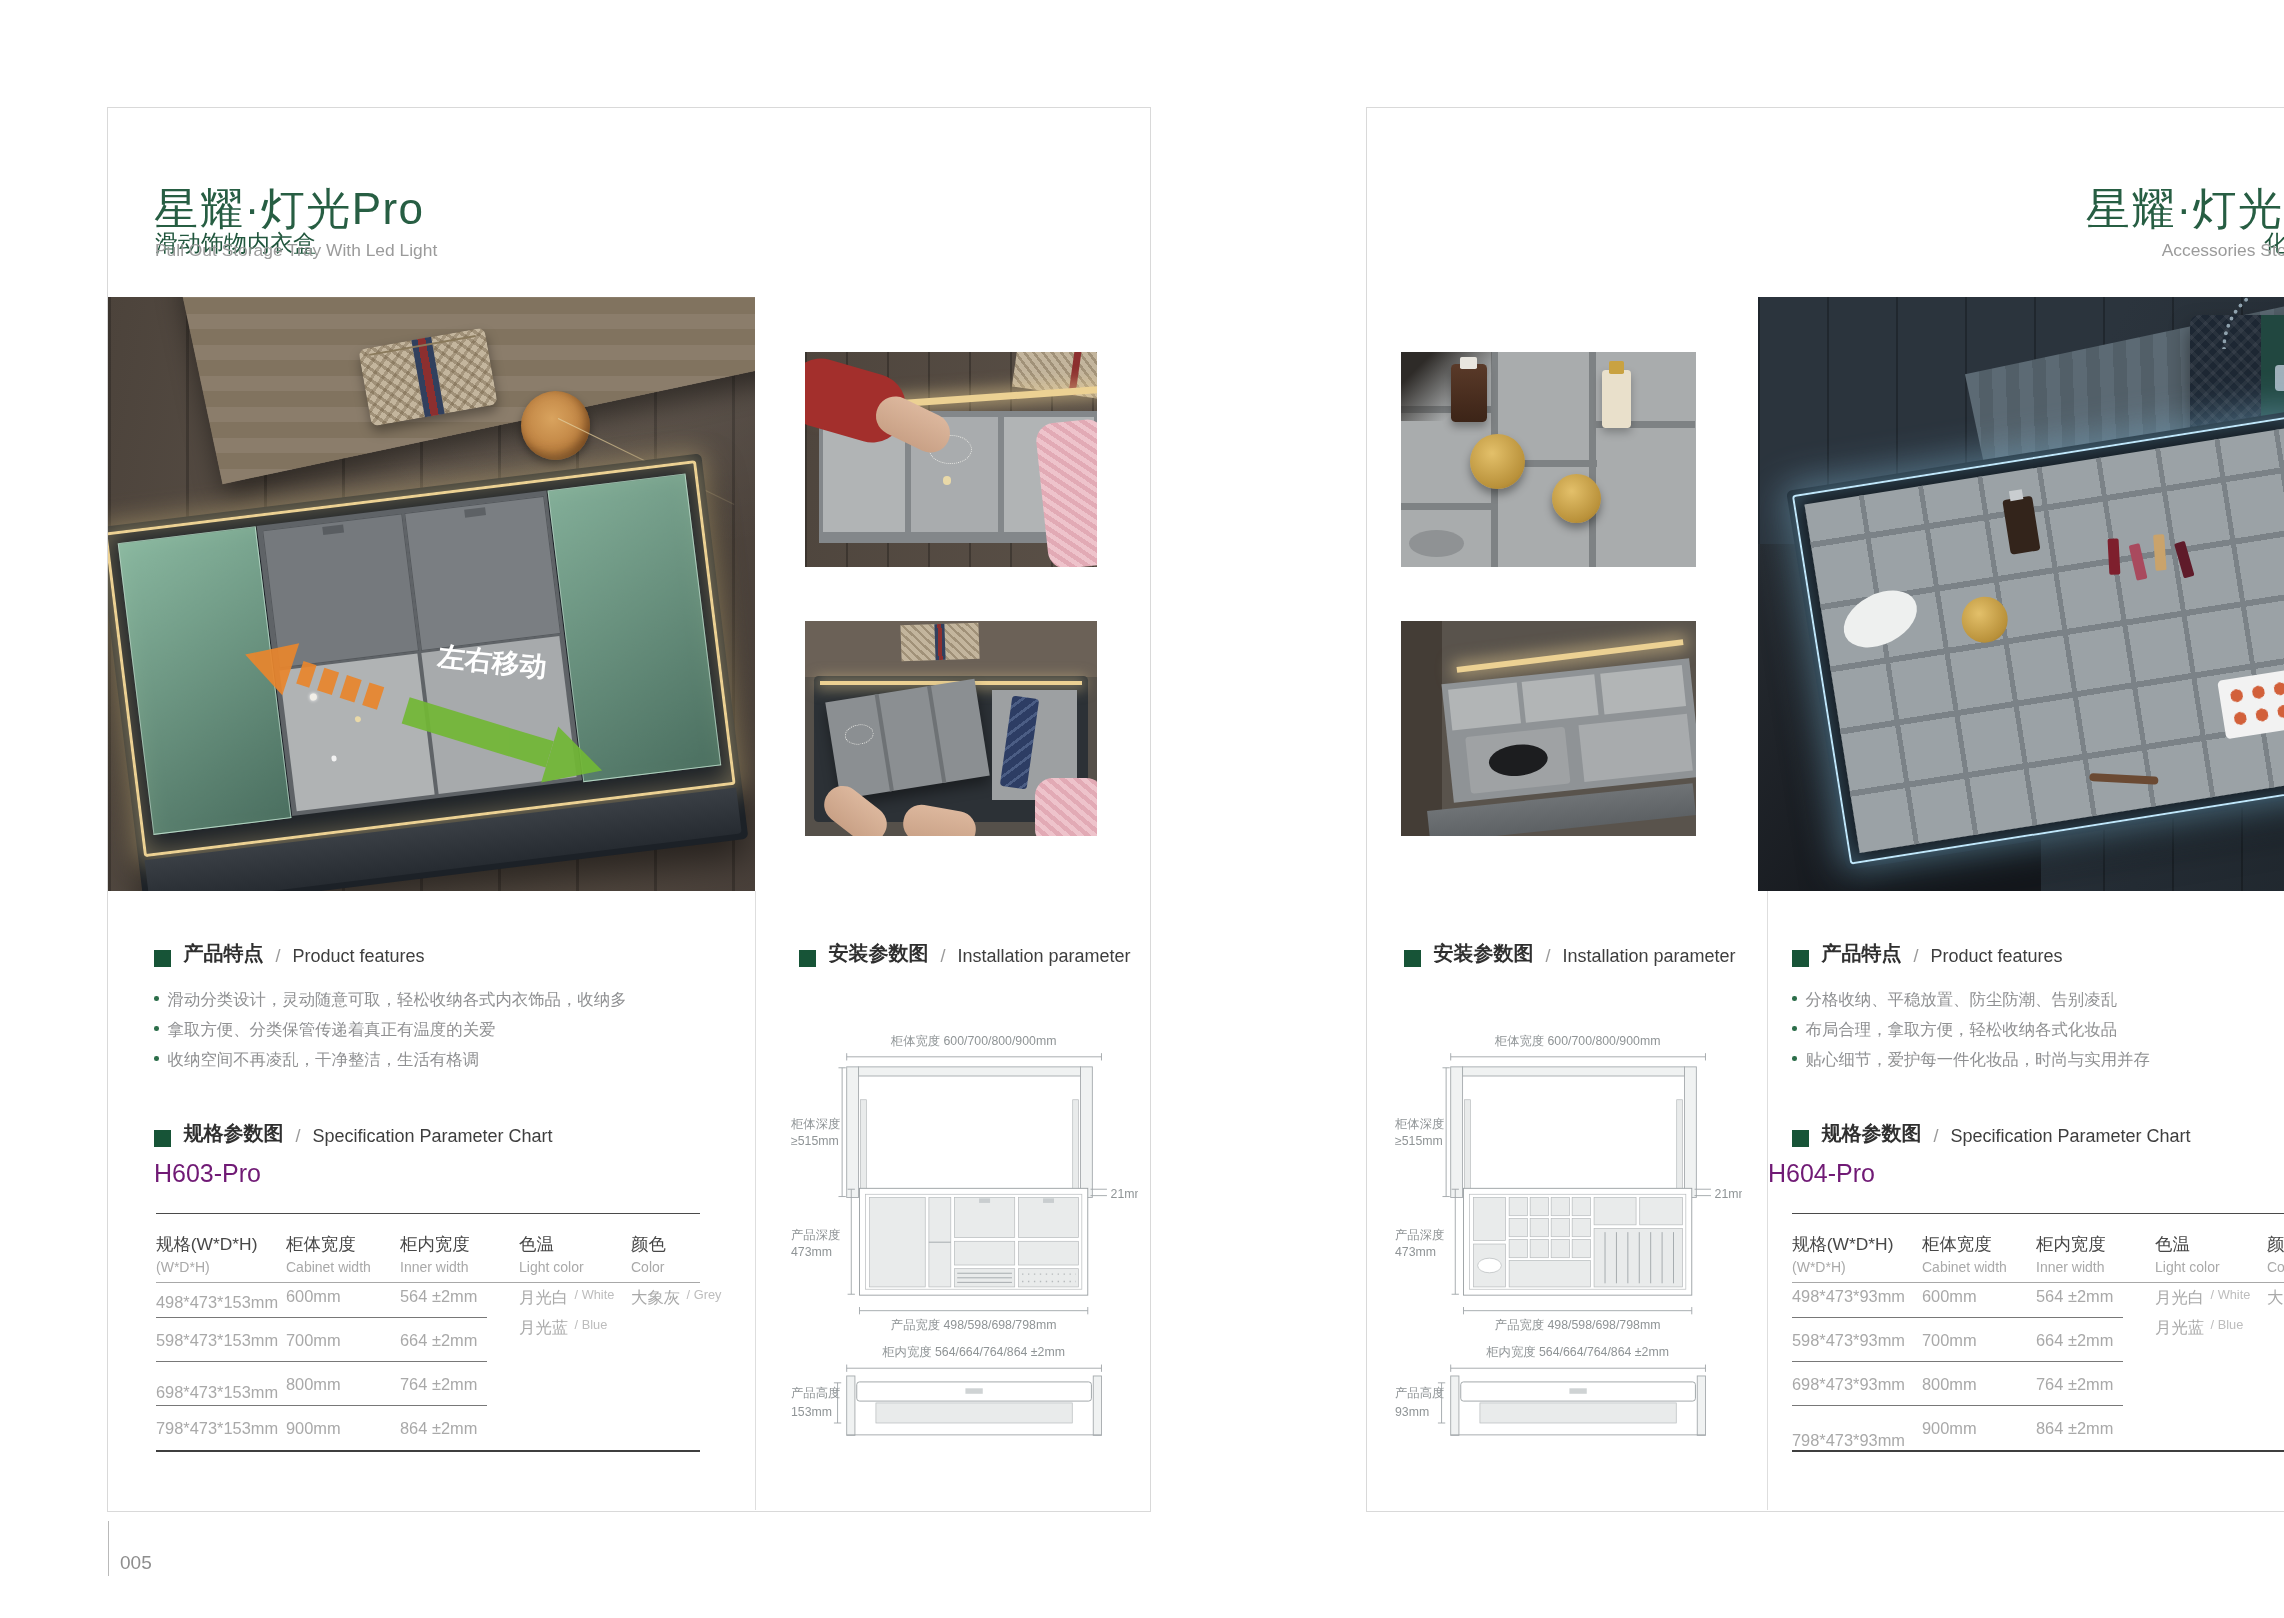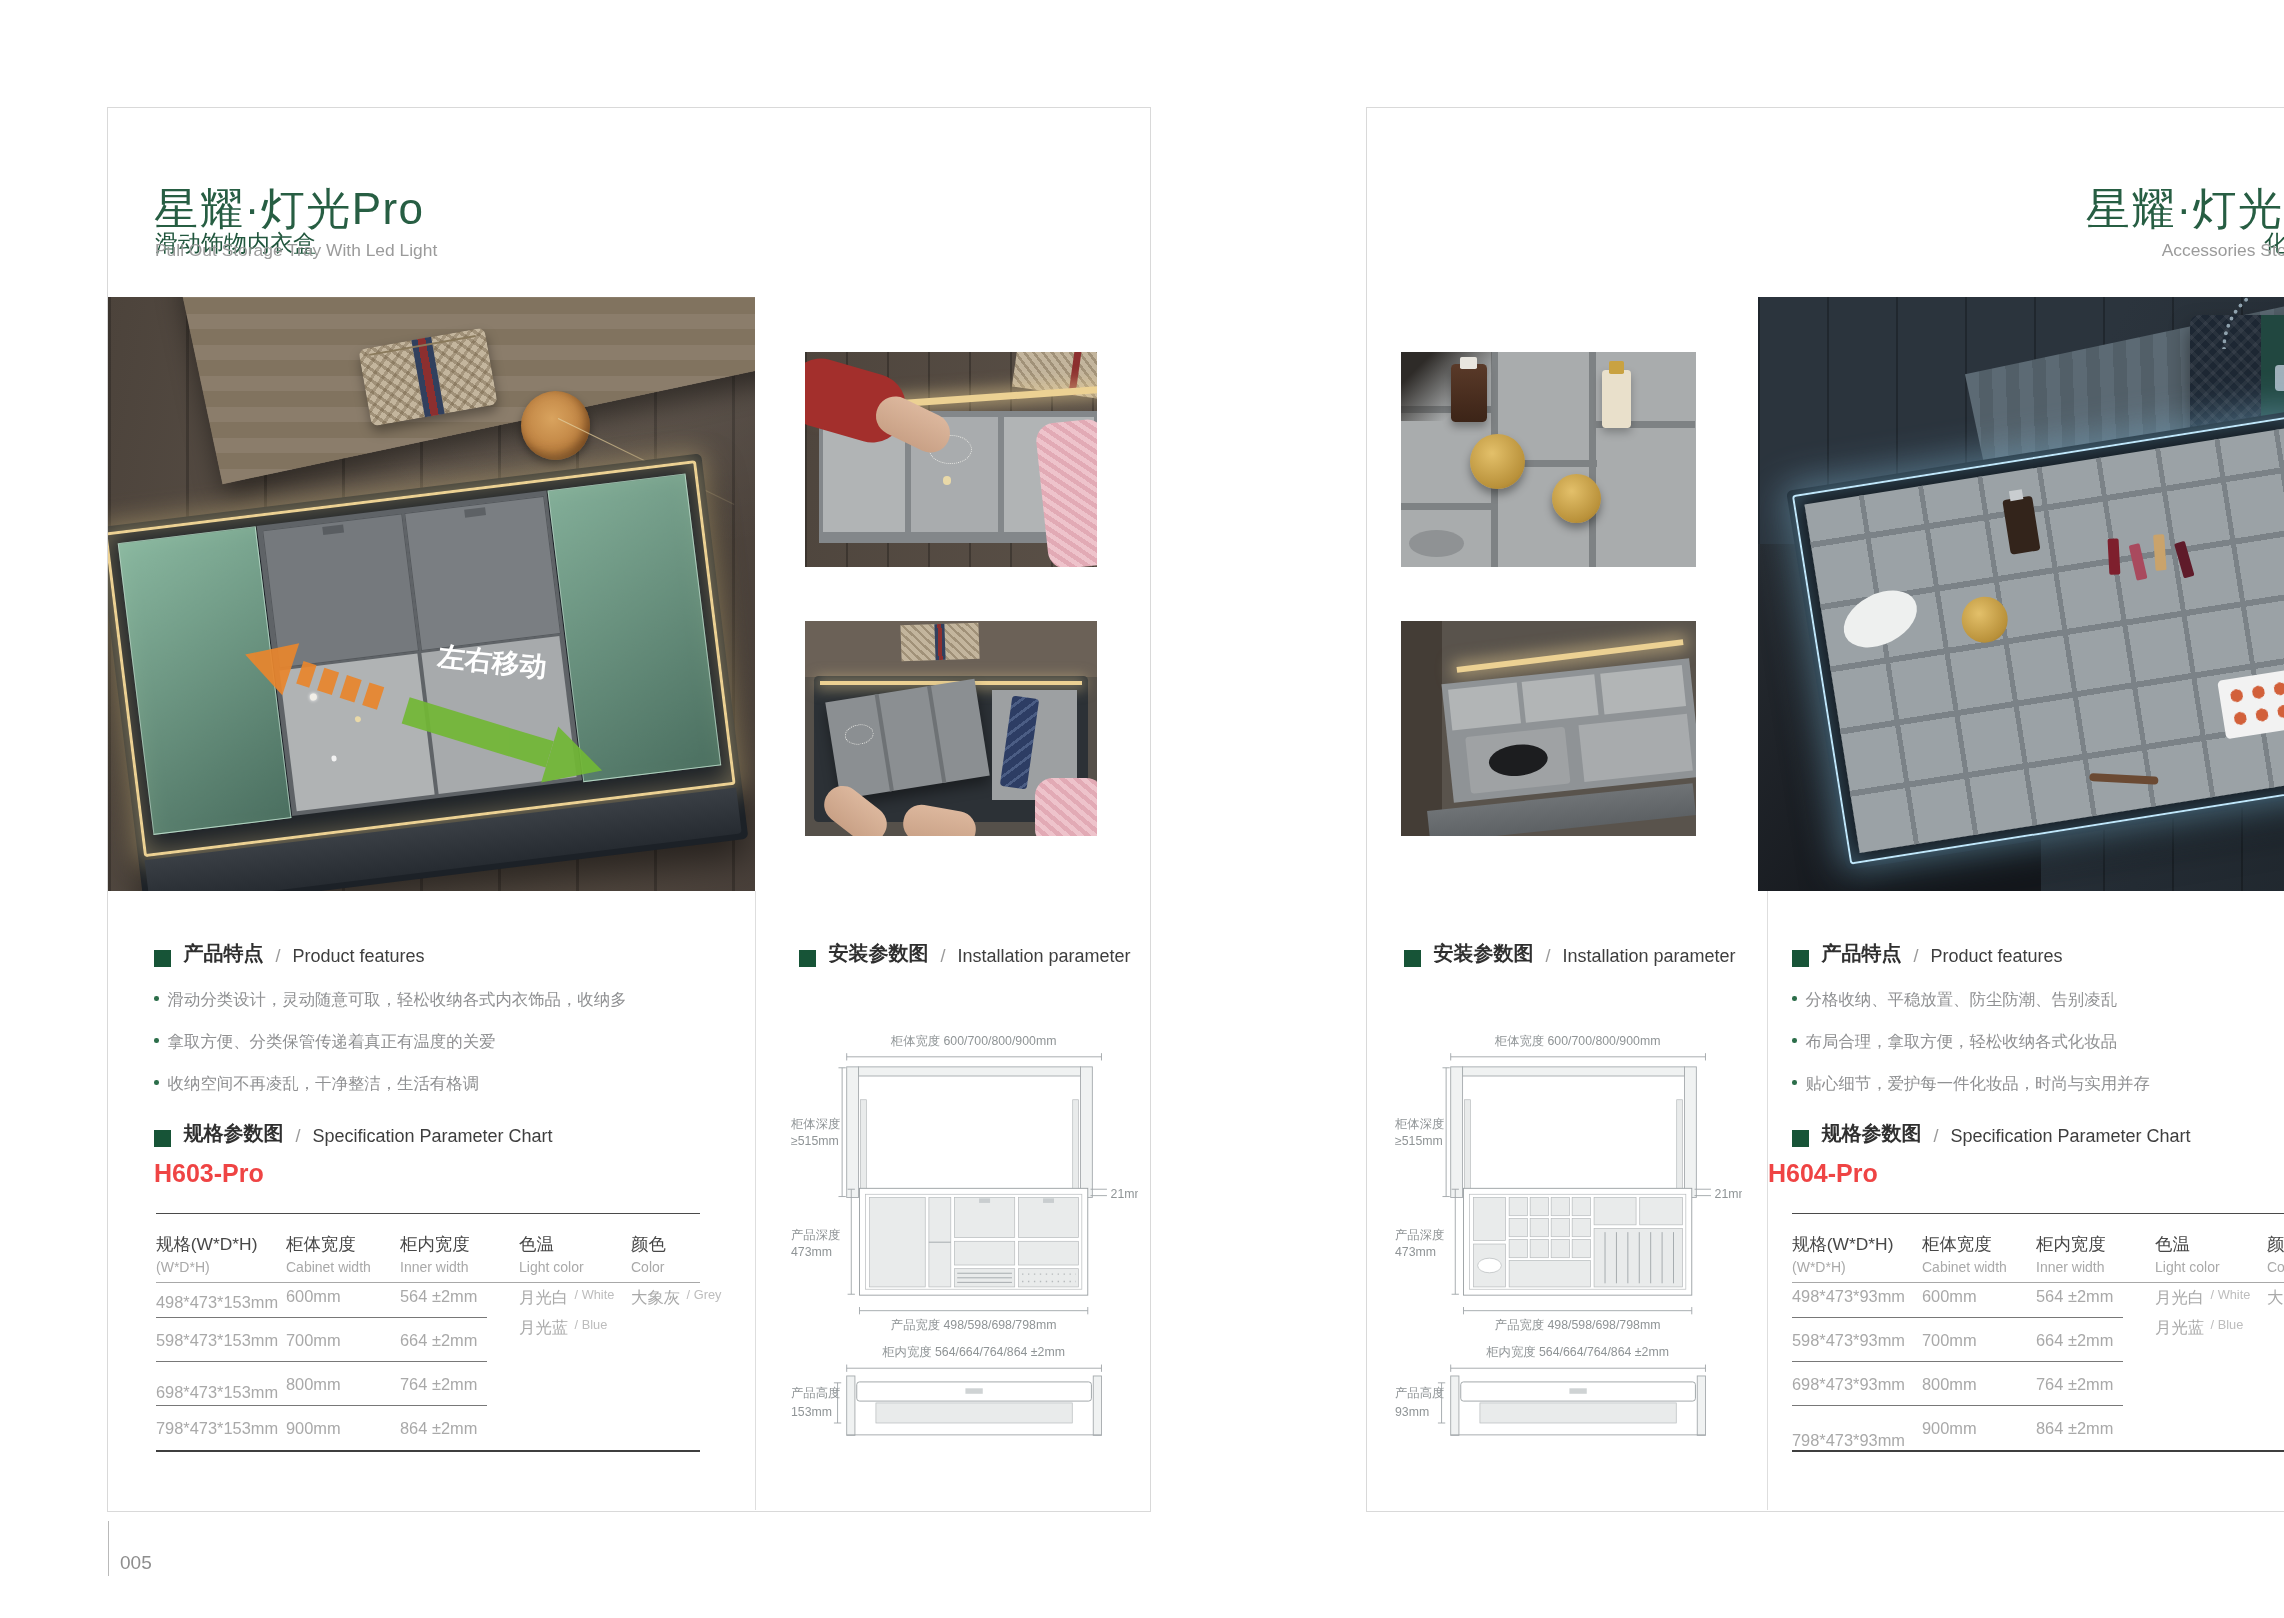--- a/index.html
+++ b/index.html
@@ -9,24 +9,24 @@
   #cardL{left:107px}
   #cardR{left:1366px}
   .title{position:absolute;font-size:44px;color:#275e43;font-weight:500;letter-spacing:1.4px;white-space:nowrap}
   .subtitle{position:absolute;font-size:23px;color:#21563d;font-weight:500;white-space:nowrap}
   .suben{position:absolute;font-size:17.4px;color:#9b9b9b;white-space:nowrap}
   .sec-head{position:absolute;display:flex;align-items:flex-end;gap:12px;white-space:nowrap}
   .sq{width:17.4px;height:17.4px;background:#175437;flex:none}
   .shcn{font-size:20px;color:#2f2f2f;font-weight:700}
   .shsl{font-size:18px;color:#9a9a9a}
   .shen{font-size:18px;color:#3e3e3e}
-  .feat{position:absolute;display:flex;flex-direction:column;gap:22px;width:571px}
+  .feat{position:absolute;display:flex;flex-direction:column;gap:10px;width:571px}
   .fi{display:flex;gap:9px;align-items:flex-start;font-size:16.4px;color:#8f9092;line-height:20px}
   .fdot{width:4.6px;height:4.6px;border-radius:50%;background:#2c6e4a;margin-top:7.3px;flex:none}
-  .model{position:absolute;font-size:25px;color:#ef4444;font-weight:700}
+  .model{position:absolute;font-size:25px;color:#701a75;font-weight:400}
   .tbl{position:absolute;width:544px;height:239px}
   .rule{position:absolute;left:0;width:544px}
   .rtop{top:0;height:1.4px;background:#4a4a4a}
   .rmid{top:69px;height:0.9px;background:#a8a8a8}
   .rbot{top:237px;height:2.3px;background:#3f3f3f}
   .rowdiv{position:absolute;left:0;width:331px;height:0.9px;background:#787878}
   .th{position:absolute;font-size:17.4px;color:#474747;font-weight:500;white-space:nowrap}
   .te{position:absolute;font-size:14px;color:#a9a9a9;white-space:nowrap}
   .td{position:absolute;font-size:16.4px;color:#a9a9a9;white-space:nowrap}
   .optcn{font-size:16.4px;color:#a9a9a9}

